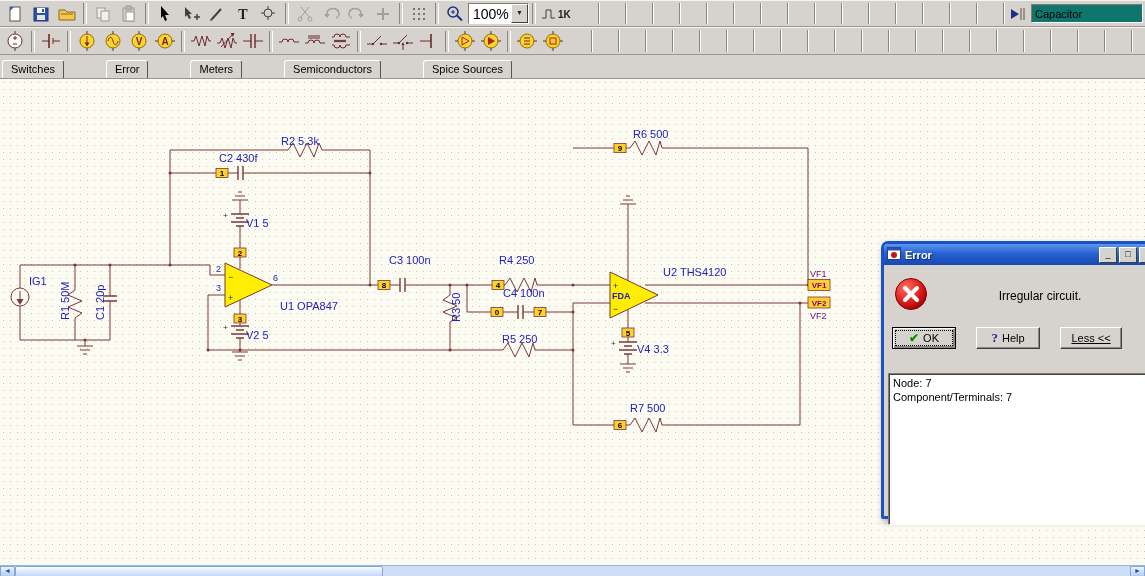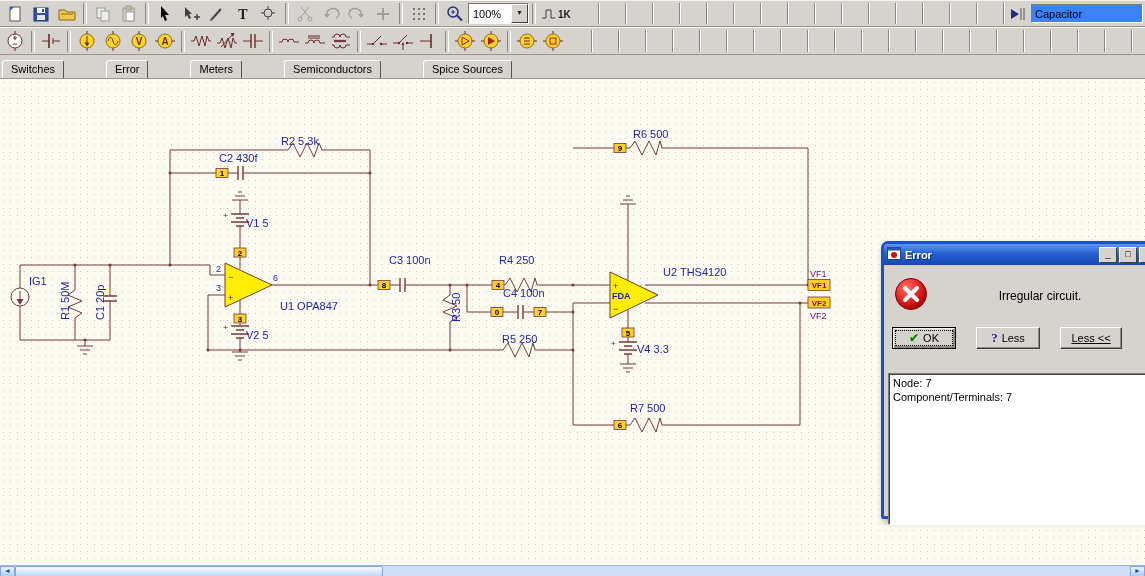--- a/index.html
+++ b/index.html
@@ -10,24 +10,24 @@
   .toolbar{position:absolute;left:0;width:1145px;background:#d6d3ce;display:flex;align-items:center;
            border-top:1px solid #f5f4f0;border-bottom:1px solid #9a968e;box-sizing:border-box;padding:0 2px;}
   .toolbar1{top:0;height:27px;}
   .toolbar2{top:27px;height:28px;}
   .tbtn{width:26px;height:23px;display:flex;align-items:center;justify-content:center;flex:0 0 auto;}
   .tbtn svg{display:block;}
   .sep{width:2px;height:21px;border-left:1px solid #8c887f;border-right:1px solid #ffffff;margin:0 3px;flex:0 0 auto;}
   .fill-cells{flex:1 1 auto;align-self:stretch;margin:2px 0;
       background:repeating-linear-gradient(90deg,#d6d3ce 0 25px,#8c887f 25px 26px,#ffffff 26px 27px);}
   .combo{display:flex;align-items:center;height:19px;background:#fff;border:1px solid;border-color:#807c74 #fff #fff #807c74;flex:0 0 auto;}
-  .combo .val{font-size:11px;padding:0 4px;width:34px;color:#000;}
+  .combo .val{font-size:14px;padding:0 4px;width:34px;color:#000;}
   .combo .drop{width:15px;height:17px;background:#d6d3ce;border:1px solid;border-color:#fff #404040 #404040 #fff;
       font-size:7px;text-align:center;line-height:16px;color:#202020;}
-  .field{height:19px;width:112px;background:#3b82f6;border:1px solid;border-color:#807c74 #fff #fff #807c74;
+  .field{height:19px;width:112px;background:#0f766e;border:1px solid;border-color:#807c74 #fff #fff #807c74;
       font-size:11px;padding:0 3px;font-family:"Liberation Sans",sans-serif;box-sizing:border-box;flex:0 0 auto;}
 
   
   .tabbar{position:absolute;top:55px;left:0;width:1145px;height:23px;background:#d6d3ce;display:flex;
           align-items:flex-end;padding-left:2px;box-sizing:border-box;gap:40px;}
   .tab{height:17px;line-height:16px;padding:0 8px;font-size:11px;color:#000;background:#d6d3ce;
        border:1px solid #58544c;border-bottom:none;border-top-color:#fff;border-left-color:#fff;
        border-radius:3px 3px 0 0;margin-right:2px;}
 
   
@@ -576,21 +576,21 @@
         </span>
         <span class="err-msg">Irregular circuit.</span>
       </div>
       <div class="dlg-buttonrow">
         <button class="btn ok">
           <span class="check">✔</span>
           <span>OK</span>
         </button>
         <button class="btn">
           <span class="qmark">?</span>
-          <span>Less</span>
+          <span>Help</span>
         </button>
         <button class="btn less">
           <span>Less &lt;&lt;</span>
         </button>
       </div>
       <div class="dlg-details">
         <div>Node: 7</div>
         <div>Component/Terminals: 7</div>
       </div>
     </div>

